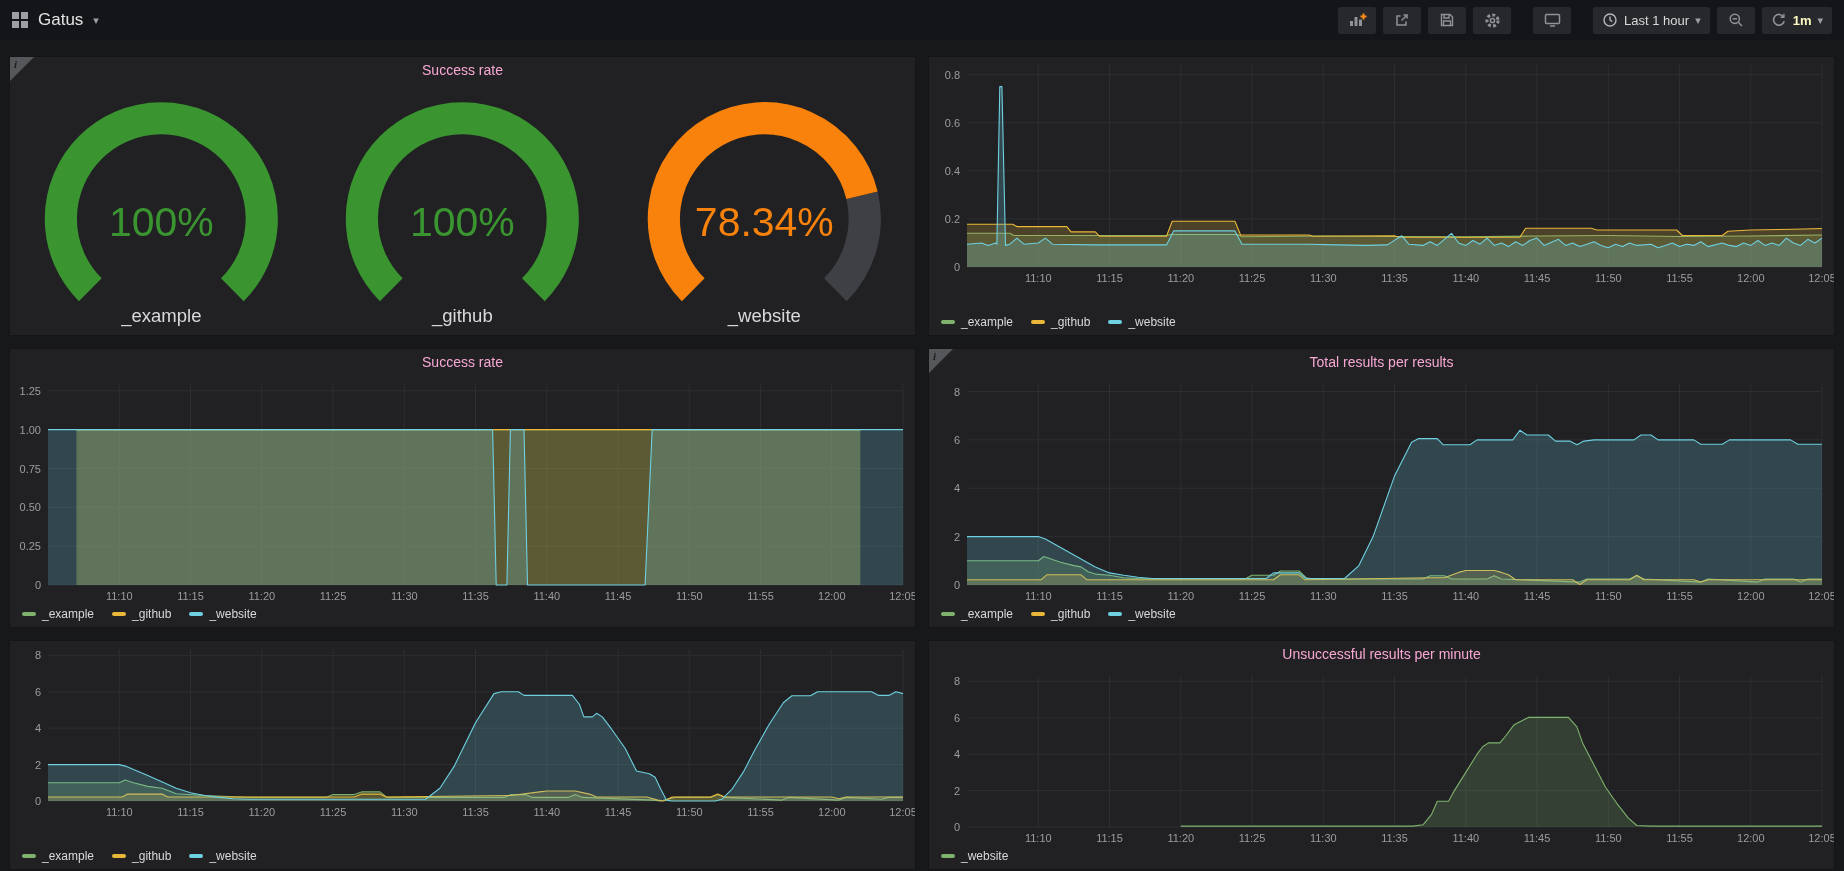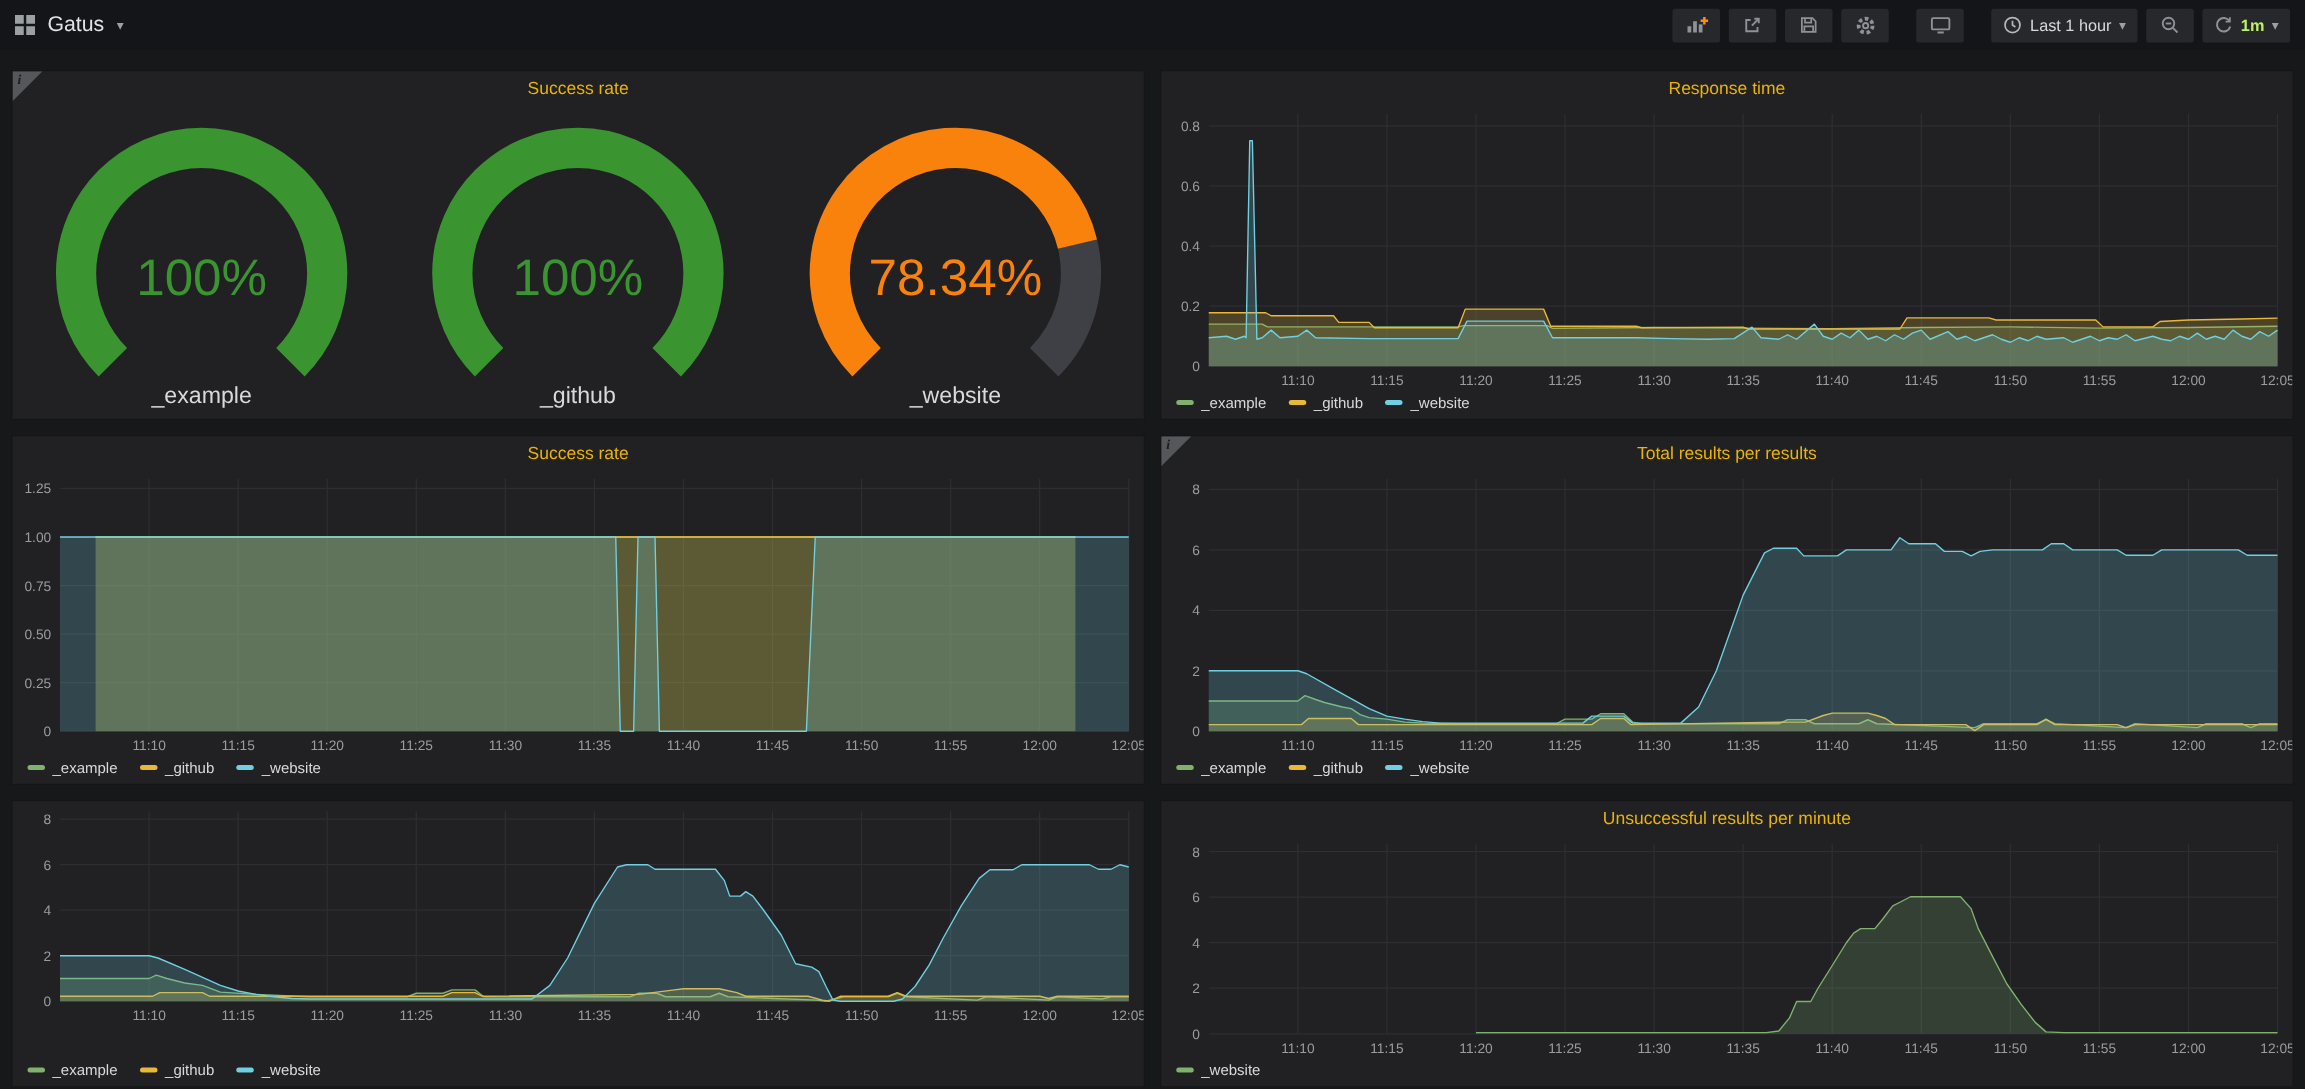--- a/index.html
+++ b/index.html
@@ -21,35 +21,35 @@
   .dash-title { font-size:17px; color:#e3e3e5; cursor:pointer; }
   .caret { color:#9da0a3; font-size:11px; cursor:pointer; }
   .nav-right { display:flex; align-items:center; }
   .nav-btn {
     height:27px; min-width:38px; background:#26282b; border:none; border-radius:2px;
     display:flex; align-items:center; justify-content:center; gap:6px;
     color:#8e9296; margin-left:7px; cursor:pointer; padding:0 9px; font-family:inherit;
   }
   .nav-btn svg { display:block; }
   .nav-btn .btn-label { font-size:13px; color:#d8d9da; }
-  .nav-btn .btn-label.accent { color:#bef264; font-weight:bold; }
+  .nav-btn .btn-label.accent { color:#fef9c3; font-weight:bold; }
   .grp-gap { margin-left:22px; }
   
   .dash {
     padding:16px 9px 0 9px;
     display:grid; grid-template-columns:1fr 1fr; grid-template-rows:280px 280px 230px;
     gap:12px;
   }
   .panel {
     background:#212124; border:1px solid rgba(0,0,0,.35);
     display:flex; flex-direction:column; position:relative; overflow:hidden;
   }
   .panel-title {
     height:26px; line-height:26px; text-align:center; font-size:14px;
-    font-weight:500; color:#eab308; cursor:pointer; flex:none;
+    font-weight:500; color:#f9a8d4; cursor:pointer; flex:none;
   }
   .info-corner {
     position:absolute; top:0; left:0; width:0; height:0;
     border-top:24px solid #55575b; border-right:24px solid transparent;
   }
   .info-corner i {
     position:absolute; top:-23px; left:4px; font-size:11px; font-weight:bold;
     color:#1c1d1f; font-style:italic; font-family:"Liberation Serif", serif;
   }
   .chart-mount { flex:1 1 auto; min-height:0; position:relative; }
@@ -168,21 +168,20 @@
             <path d="M 250.16 109.99 A 103 103 0 0 1 222.83 206.83" stroke="#3e4045" stroke-width="33" fill="none"></path>
             <path d="M 77.17 206.83 A 103 103 0 1 1 250.16 109.99" stroke="#f8820b" stroke-width="33" fill="none"></path>
             <text x="150" y="152" text-anchor="middle" font-size="42" font-weight="500" fill="#f8820b" font-family="Liberation Sans, sans-serif">78.34%</text>
             <text x="150" y="240" text-anchor="middle" font-size="19" fill="#d8d9da" font-family="Liberation Sans, sans-serif">_website</text>
           </svg>
         </div>
       </div>
   </section>
 
   <section class="panel">
-    <div class="panel-title">Response time</div>
     <div class="chart-mount">
         <svg width="905" height="230" viewBox="0 0 905 230" style="position:absolute;left:0;top:0">
           <line x1="109.25" y1="8" x2="109.25" y2="210" stroke="#2c2e33" stroke-width="1"></line>
           <line x1="180.5" y1="8" x2="180.5" y2="210" stroke="#2c2e33" stroke-width="1"></line>
           <line x1="251.75" y1="8" x2="251.75" y2="210" stroke="#2c2e33" stroke-width="1"></line>
           <line x1="323" y1="8" x2="323" y2="210" stroke="#2c2e33" stroke-width="1"></line>
           <line x1="394.25" y1="8" x2="394.25" y2="210" stroke="#2c2e33" stroke-width="1"></line>
           <line x1="465.5" y1="8" x2="465.5" y2="210" stroke="#2c2e33" stroke-width="1"></line>
           <line x1="536.75" y1="8" x2="536.75" y2="210" stroke="#2c2e33" stroke-width="1"></line>
           <line x1="608" y1="8" x2="608" y2="210" stroke="#2c2e33" stroke-width="1"></line>

